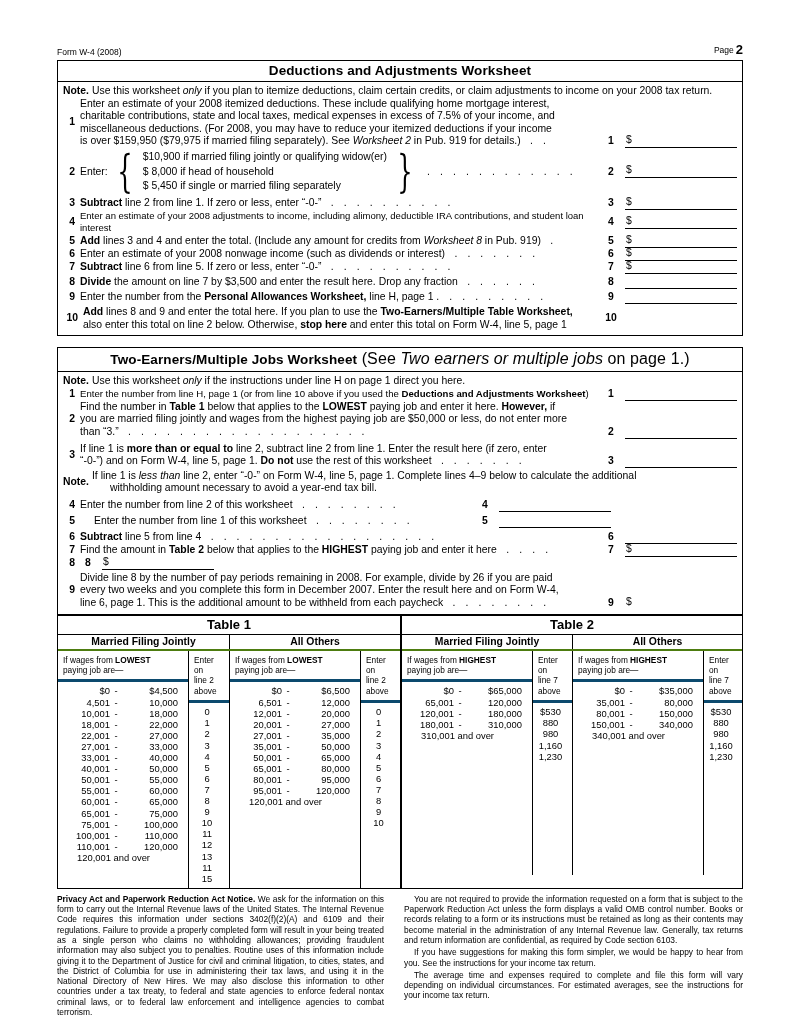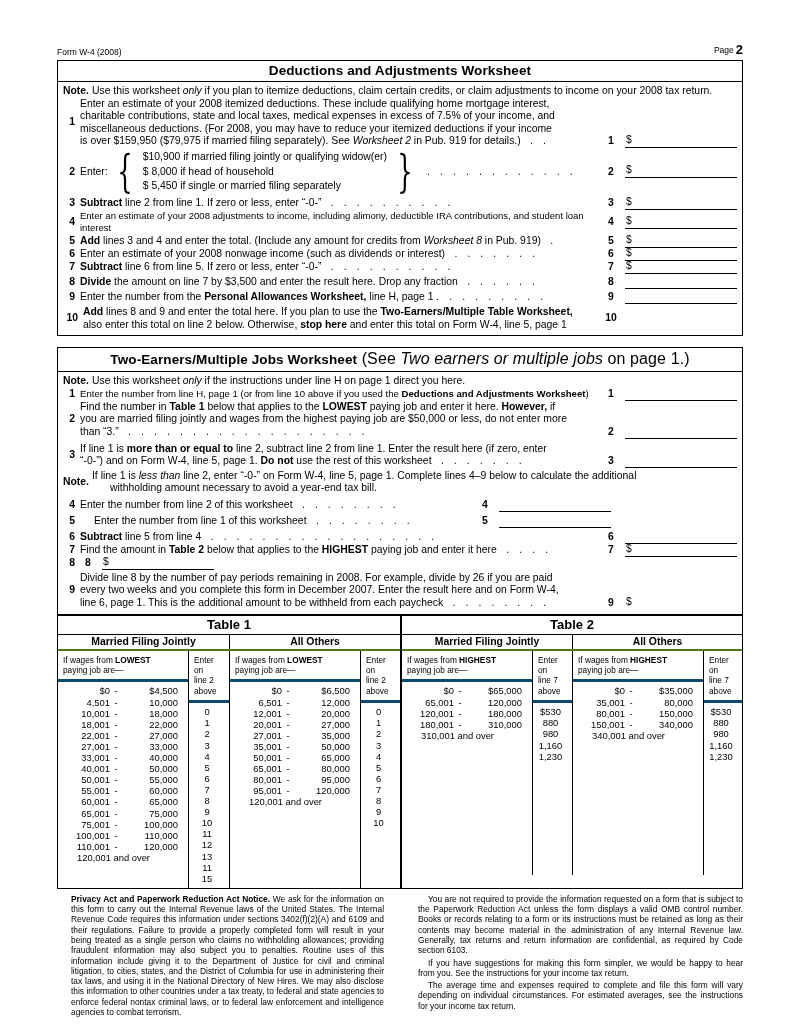--- a/index.html
+++ b/index.html
@@ -77,21 +77,21 @@
   .rngrow .a { width:52px; text-align:right; }
   .rngrow .d { width:12px; text-align:center; }
   .rngrow .b { width:56px; text-align:right; }
   .valrow { text-align:center; }
 
   
   .privacy { display:flex; margin-top:5px; font-size:8.4px; line-height:10.3px; text-align:justify; }
   .pcol { flex:1 1 50%; }
   .pcol.left { padding-right:16px; }
   .pcol.right { padding-left:4px; }
-  .pcol p { margin:0 0 0 14px; text-indent:10px; }
+  .pcol p { margin:0 0 0 0; text-indent:10px; }
   .pcol p.first { text-indent:0; }
   .pcol p + p { margin-top:2px; }
 </style>
 </head>
 <body>
 
 <div class="page">
 
   <div class="caption-row">
     <span>Form W-4 (2008)</span>

